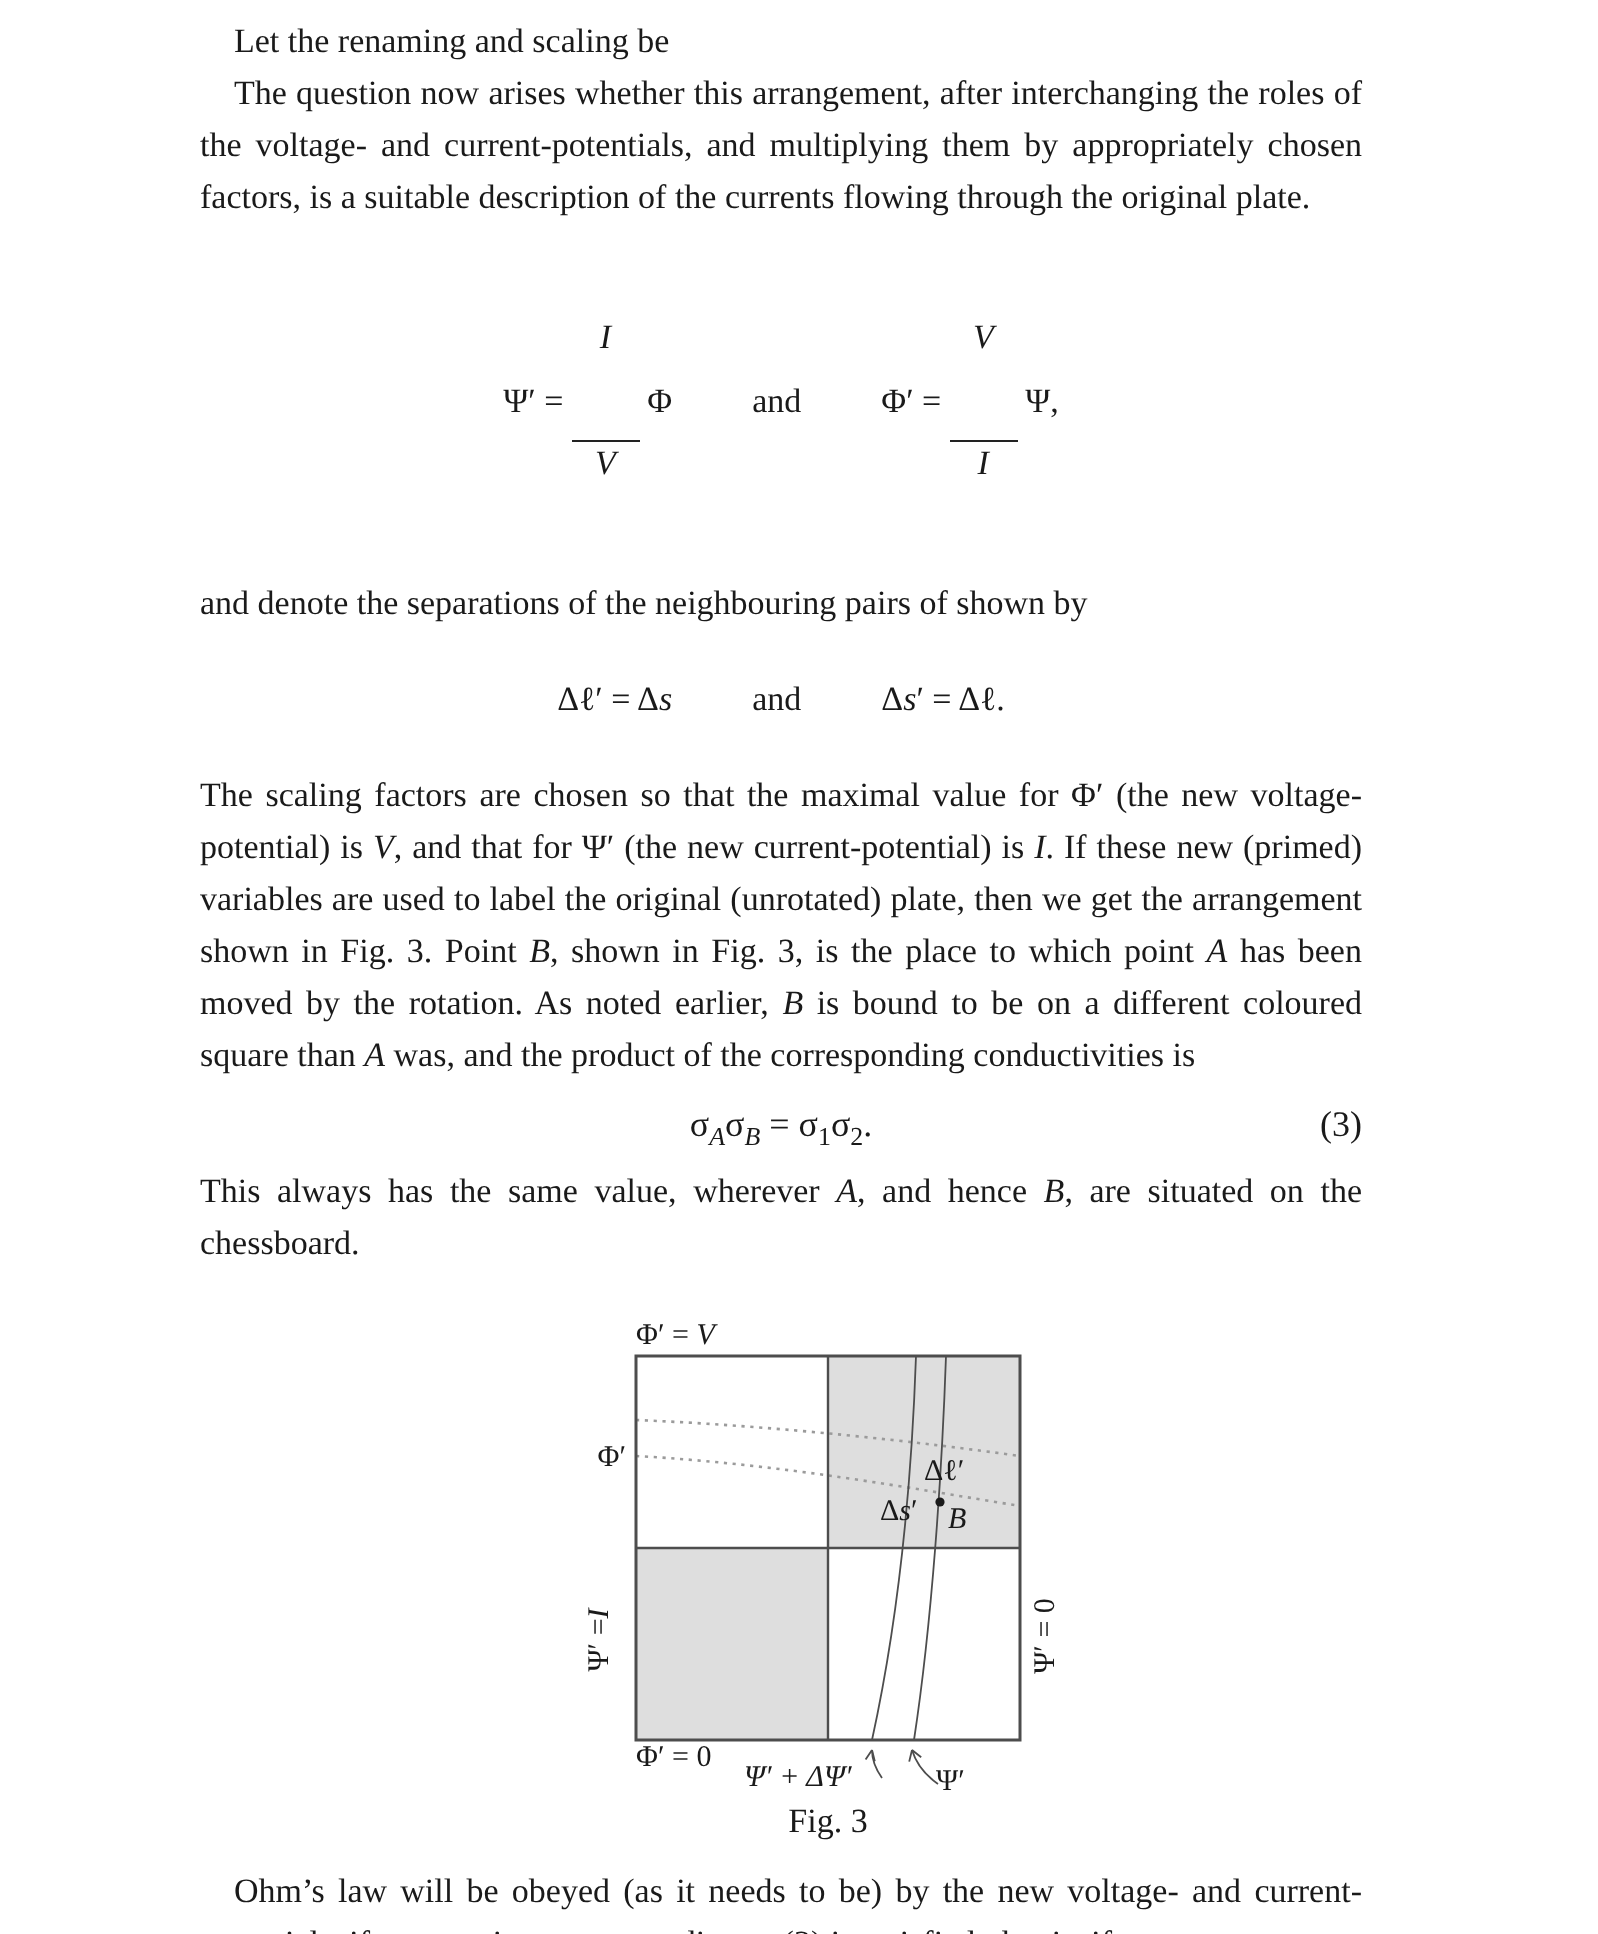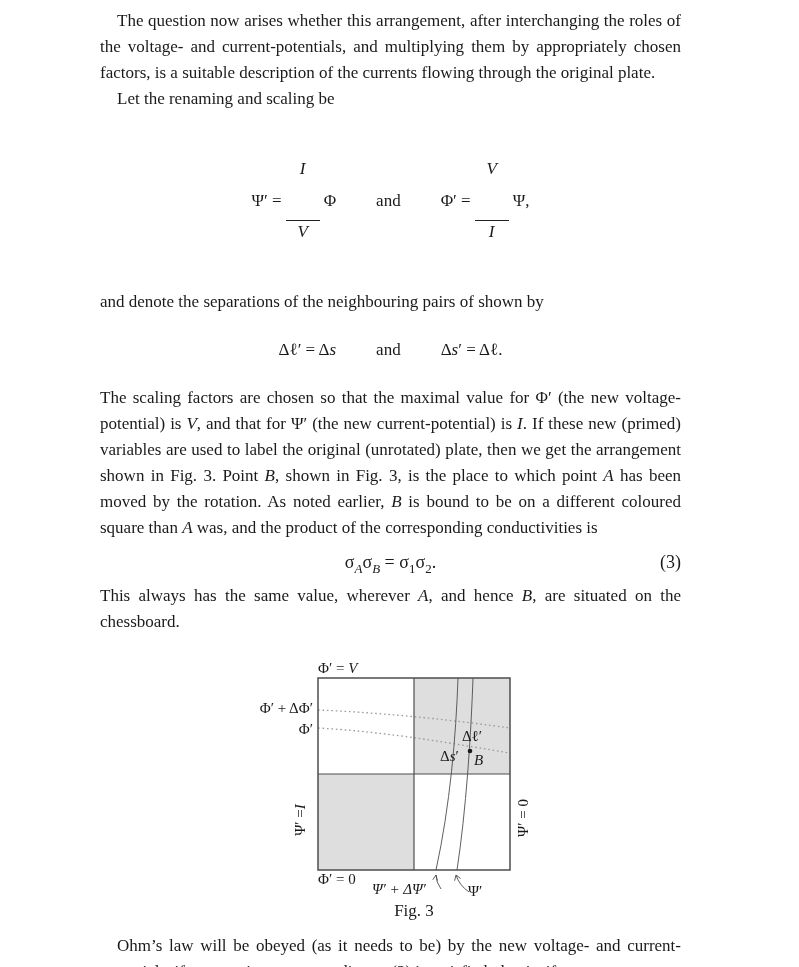--- a/index.html
+++ b/index.html
@@ -79,22 +79,22 @@
     font-size:17px;
   }
   .p6{margin-top:20px;}
   .eq-final{margin-top:14px;margin-bottom:0;}
 </style>
 </head>
 <body>
 
 <div class="page">
 
+  <p class="body-text indent"><span>Let the renaming and scaling be</span></p>
   <p class="body-text indent"><span>The question now arises whether this arrangement, after interchanging the roles of the voltage- and current-potentials, and multiplying them by appropriately chosen factors, is a suitable description of the currents flowing through the original plate.</span></p>
-  <p class="body-text indent"><span>Let the renaming and scaling be</span></p>
 
   <div class="eq-row">
     <span class="eq-piece">
       <span><span>Ψ′ =</span></span>
       <span class="frac">
         <span class="num"><span class="it">I</span></span>
         <span class="den"><span class="it">V</span></span>
       </span>
       <span><span>Φ</span></span>
     </span>
@@ -151,21 +151,20 @@
 
       <circle class="pt" cx="370" cy="90" r="2.3" fill="#1a1a1a"></circle>
 
       <path class="ln" d="M341,228 Q336,221 336,214" fill="none" stroke-width="0.9" stroke="#4d4d4d"></path>
       <path class="ln" d="M336,214 L332.8,218.8 M336,214 L337.4,219.6" fill="none" stroke-width="0.9" stroke="#4d4d4d"></path>
       <path class="ln" d="M369,231 Q359,224 356,214" fill="none" stroke-width="0.9" stroke="#4d4d4d"></path>
       <path class="ln" d="M356,214 L354.6,219.8 M356,214 L360.6,217.6" fill="none" stroke-width="0.9" stroke="#4d4d4d"></path>
     </svg>
 
     <div class="fig-label" style="left:218px;top:-1px;"><span>Φ′ = </span><span class="it">V</span></div>
-    <div class="fig-label fig-label-right" style="left:0;width:213px;top:39px;"><span>Φ′ + ΔΦ′</span></div>
     <div class="fig-label fig-label-right" style="left:0;width:213px;top:60px;"><span>Φ′</span></div>
     <div class="fig-label rot" style="left:170px;top:149px;width:60px;height:20px;">
         <span>Ψ′ = </span>
         <span class="it">I</span>
       </div>
     <div class="fig-label rot" style="left:393px;top:147px;width:60px;height:20px;">
         <span>Ψ′ = 0</span>
       </div>
     <div class="fig-label" style="left:218px;top:210px;"><span>Φ′ = 0</span></div>
     <div class="fig-label" style="left:272px;top:220px;font-style:italic;"><span>Ψ′ + ΔΨ′</span></div>

